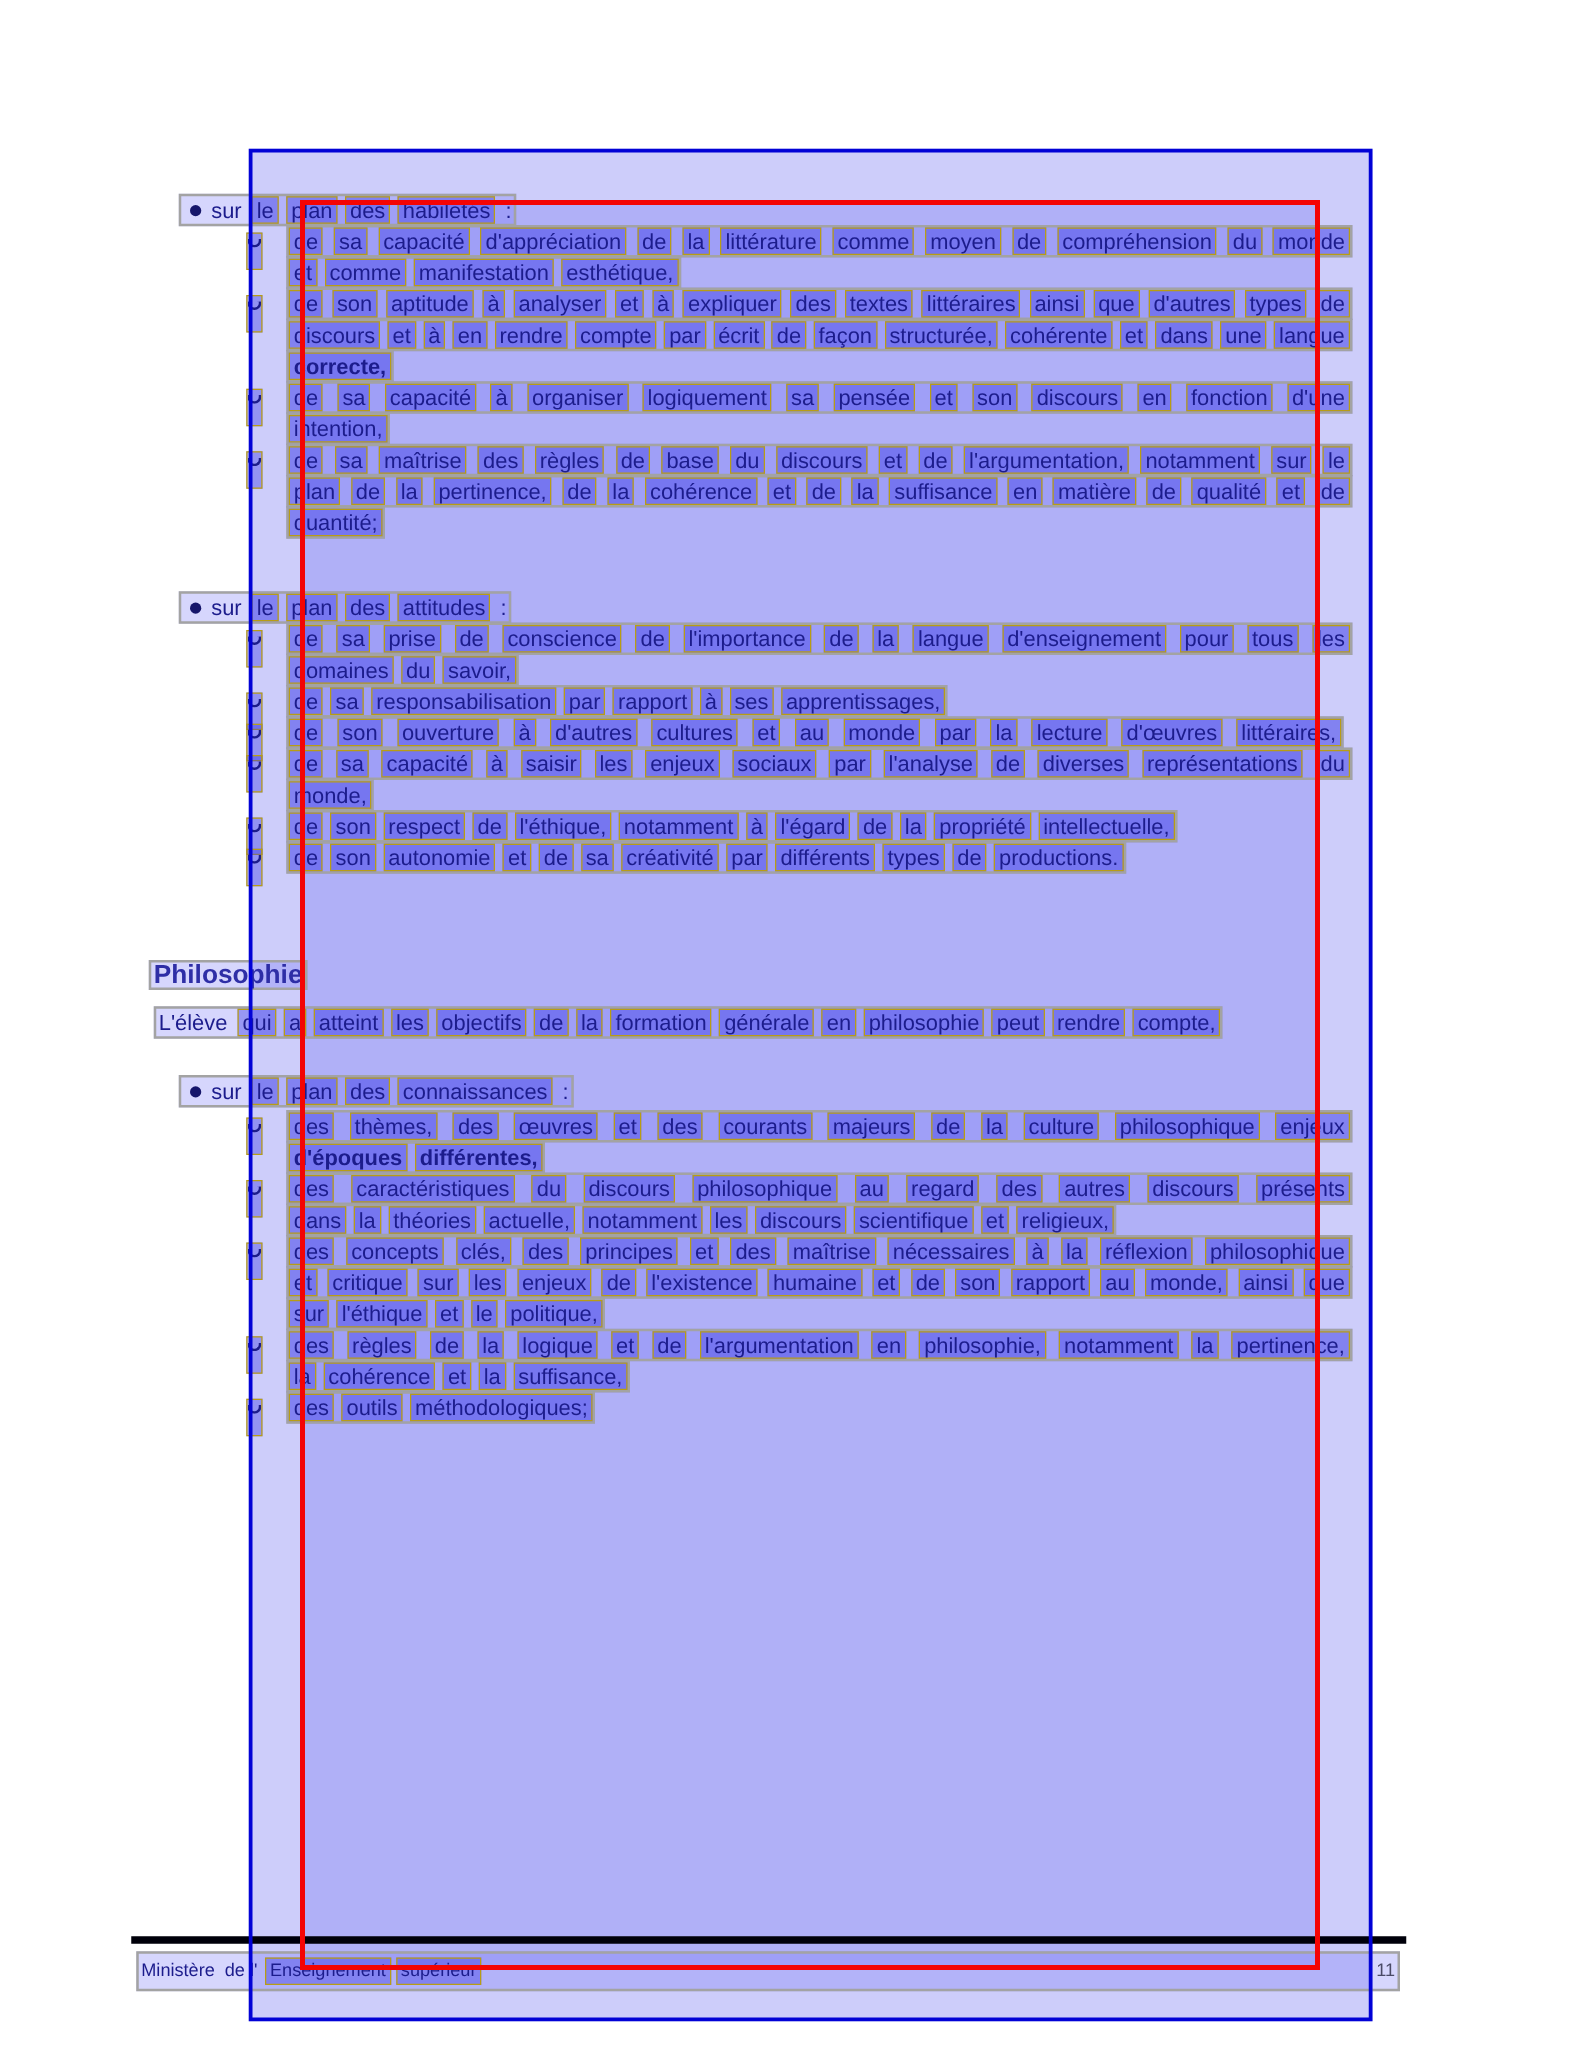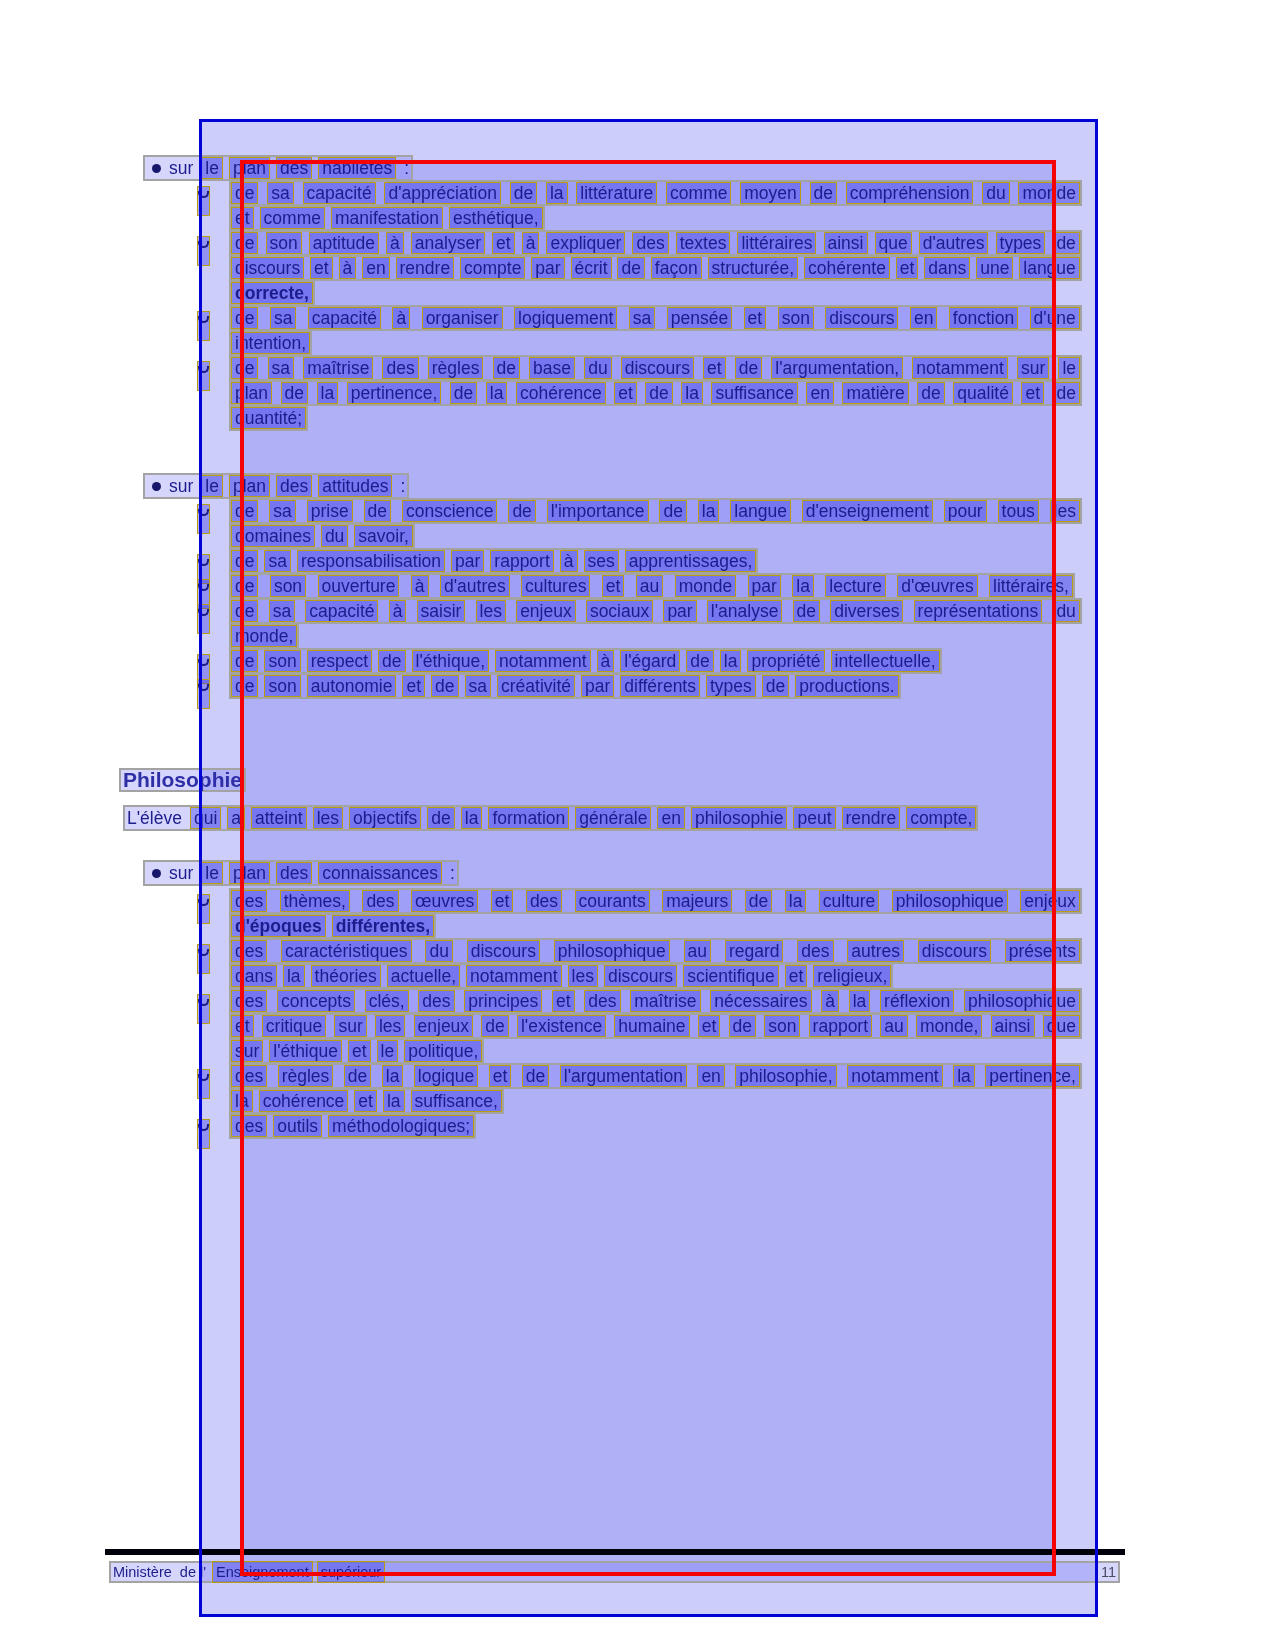--- a/index.html
+++ b/index.html
@@ -442,21 +442,21 @@
         <span class="w-box">suffisance,</span>
       </div>
       <div class="t-line normal body" style="left: 229px; top: 1113px; width: auto;">
         <span class="w-box">des</span>
         <span class="w-box">outils</span>
         <span class="w-box">méthodologiques;</span>
       </div>
       <div class="sb-marker" style="left: 197px; top: 1119px;">
         <span class="sb-glyph"></span>
       </div>
-      <div class="t-line normal footer" style="left: 109px; top: 1561px; height: 22px; width: 1011px;">
+      <div class="t-line normal footer" style="left: 109px; top: 1561px; height: 32px; width: 1011px;">
         <span class="w-plain">Ministère</span>
         <span class="w-plain">de l'</span>
         <span class="w-box">Enseignement</span>
         <span class="w-box">supérieur</span>
         <span class="w-plain w-right">11</span>
       </div>
     </div>
   <div class="border-only" style="z-index: 6; left: 199px; top: 119px; width: 899px; height: 1498px; border: 3px solid rgb(2, 2, 214);"></div>
   <div class="border-only" style="z-index: 7; left: 240px; top: 160px; width: 816px; height: 1416px; border: 4px solid rgb(244, 4, 4);"></div>
 </div>

